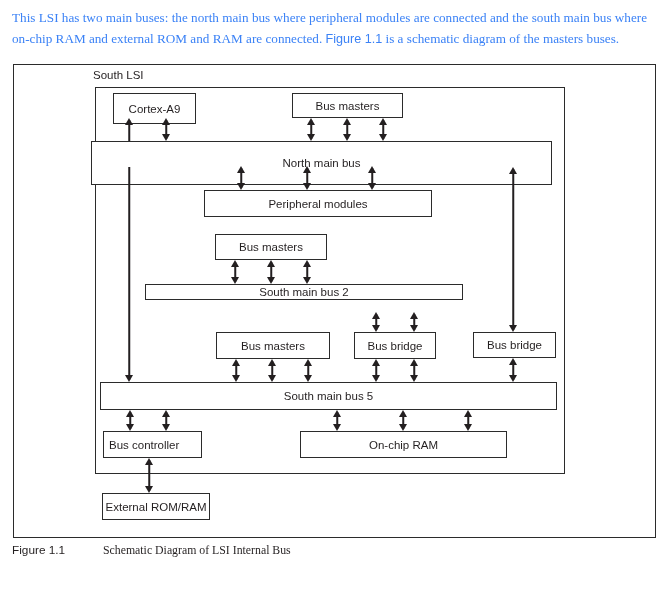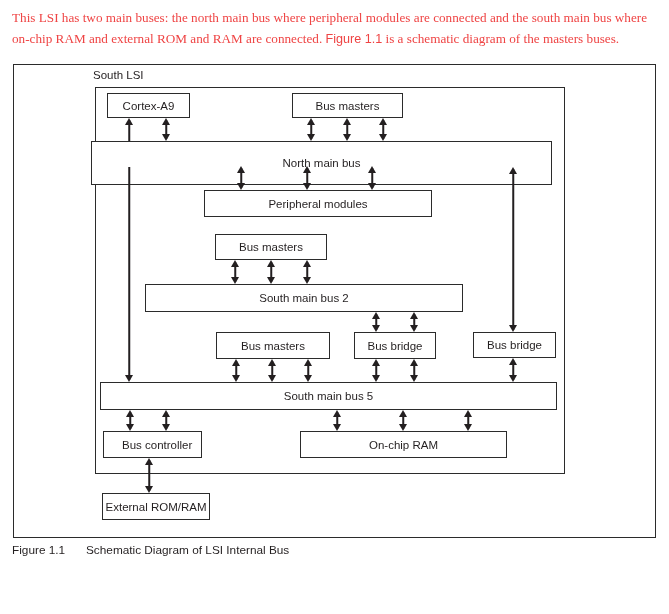--- a/index.html
+++ b/index.html
@@ -8,21 +8,21 @@
     width:669px;height:614px;
     background:#ffffff;
     font-family:"Liberation Sans",sans-serif;
     color:#231f20;
     overflow:hidden;
   }
   
   .intro{
     position:absolute;left:12px;top:7px;
     font-family:"Liberation Serif",serif;
-    font-size:13.2px;line-height:21px;color:#ef4444;
+    font-size:13.2px;line-height:21px;color:#3b82f6;
     white-space:nowrap;
   }
   .intro .sansref{font-family:"Liberation Sans",sans-serif;font-size:12.6px;}
   
   .fig-frame{
     position:absolute;left:13px;top:64px;width:643px;height:474px;
     border:1px solid #2b2b2b;box-sizing:border-box;background:#ffffff;
   }
   
   .lsi-box{
@@ -33,62 +33,62 @@
     position:absolute;left:93px;top:68px;height:14px;
     font-size:11.5px;line-height:14px;color:#231f20;
   }
   
   .box{
     position:absolute;box-sizing:border-box;
     border:1.5px solid #2b2b2b;background:#ffffff;
     display:flex;align-items:center;justify-content:center;
     font-size:11.5px;color:#231f20;
   }
-  .box.left-text{justify-content:flex-start;padding-left:18px;}
+  .box.left-text{justify-content:flex-start;padding-left:5px;}
   
   .arrow{position:absolute;width:10px;}
   .arrow .shaft{
     position:absolute;left:50%;transform:translateX(-50%);
     width:1.5px;background:#231f20;
   }
   .arrow .head{
     position:absolute;left:50%;transform:translateX(-50%);
     width:0;height:0;
     border-left:4.5px solid transparent;border-right:4.5px solid transparent;
   }
   .arrow .head.up{top:0;border-bottom:7px solid #231f20;}
   .arrow .head.down{bottom:0;border-top:7px solid #231f20;}
   
   .caption{
     position:absolute;left:12px;top:543px;
     font-size:11.8px;color:#231f20;white-space:nowrap;
   }
-  .caption .cap-title{position:absolute;left:74px;top:0;}
+  .caption .cap-title{position:absolute;left:91px;top:0;font-family:Liberation Serif, serif;}
 </style>
 </head>
 <body>
 
 <div id="canvas">
 
   <div class="intro">
     <div>This LSI has two main buses: the north main bus where peripheral modules are connected and the south main bus where</div>
     <div><span>on-chip RAM and external ROM and RAM are connected. </span><span class="sansref">Figure 1.1</span><span> is a schematic diagram of the masters buses.</span></div>
   </div>
 
   <div class="fig-frame"></div>
 
   <div class="lsi-label">South LSI</div>
   <div class="lsi-box"></div>
 
-  <div class="box" style="left:107px;top:93px;width:83px;height:25px">Cortex-A9</div>
+  <div class="box" style="left:113px;top:93px;width:83px;height:31px">Cortex-A9</div>
   <div class="box" style="left:292px;top:93px;width:111px;height:25px">Bus masters</div>
   <div class="box" style="left:91px;top:141px;width:461px;height:44px">North main bus</div>
   <div class="box" style="left:204px;top:190px;width:228px;height:27px">Peripheral modules</div>
   <div class="box" style="left:215px;top:234px;width:112px;height:26px">Bus masters</div>
-  <div class="box" style="left:145px;top:284px;width:318px;height:28px">South main bus 2</div>
+  <div class="box" style="left:145px;top:284px;width:318px;height:16px">South main bus 2</div>
   <div class="box" style="left:216px;top:332px;width:114px;height:27px">Bus masters</div>
   <div class="box" style="left:354px;top:332px;width:82px;height:27px">Bus bridge</div>
   <div class="box" style="left:473px;top:332px;width:83px;height:26px">Bus bridge</div>
   <div class="box" style="left:100px;top:382px;width:457px;height:28px">South main bus 5</div>
   <div class="box left-text" style="left:103px;top:431px;width:99px;height:27px">Bus controller</div>
   <div class="box" style="left:300px;top:431px;width:207px;height:27px">On-chip RAM</div>
   <div class="box" style="left:102px;top:493px;width:108px;height:27px">External ROM/RAM</div>
 
   <div id="arrow-layer">
       <div class="arrow" style="left: 124px; top: 118px; height: 23px;">

